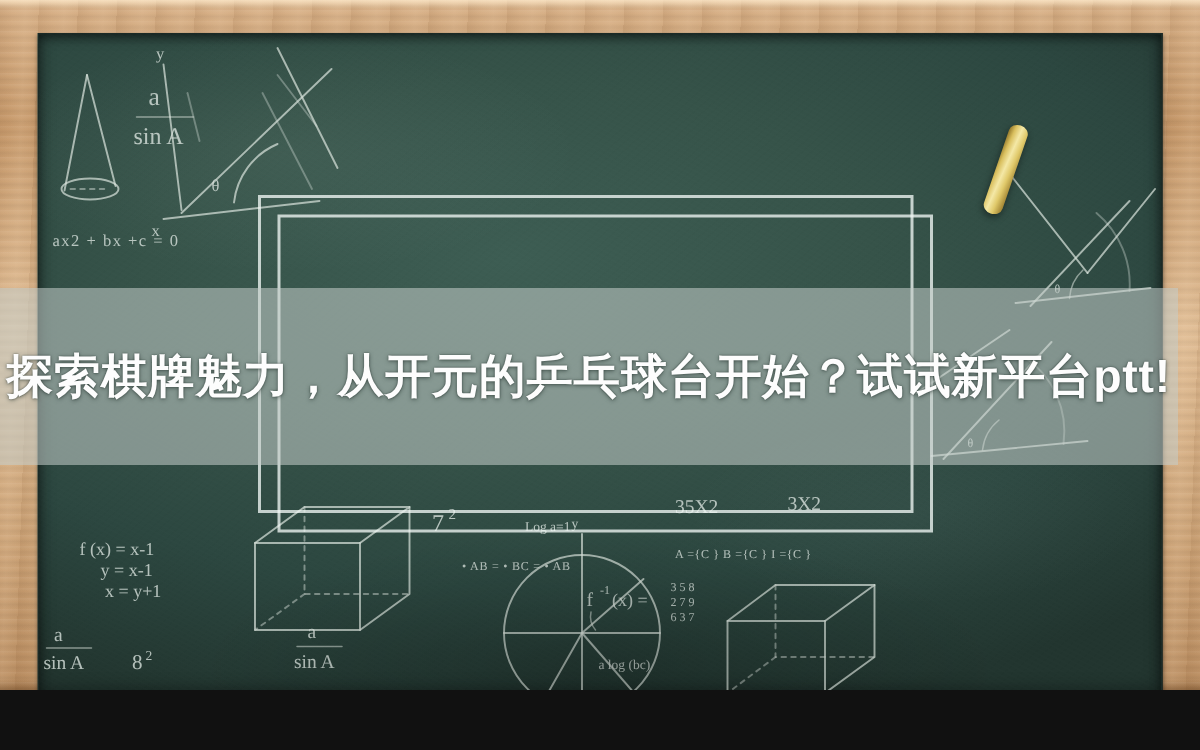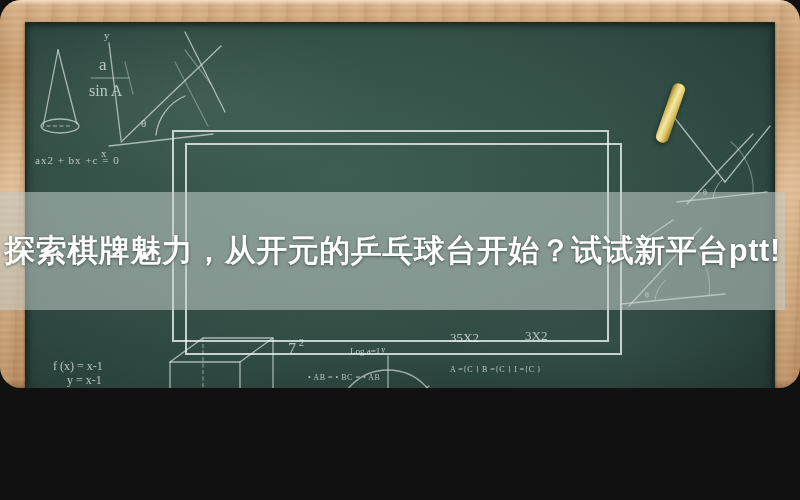--- a/index.html
+++ b/index.html
@@ -3,25 +3,24 @@
 <meta charset="utf-8">
 <style>
   html, body {
     margin: 0;
     padding: 0;
     background: #111;
   }
   #stage {
     position: relative;
     width: 800px;
-    height: 388px;
+    height: 460px;
     overflow: hidden;
     font-family: "Liberation Sans", sans-serif;
     user-select: none;
-    border-radius: 21px;
   }
 
   
   .wood-frame {
     position: absolute;
     inset: 0;
     background:
       repeating-linear-gradient(180deg,
         rgba(255,255,255,0.055) 0px,
         rgba(255,255,255,0.00) 2px,

